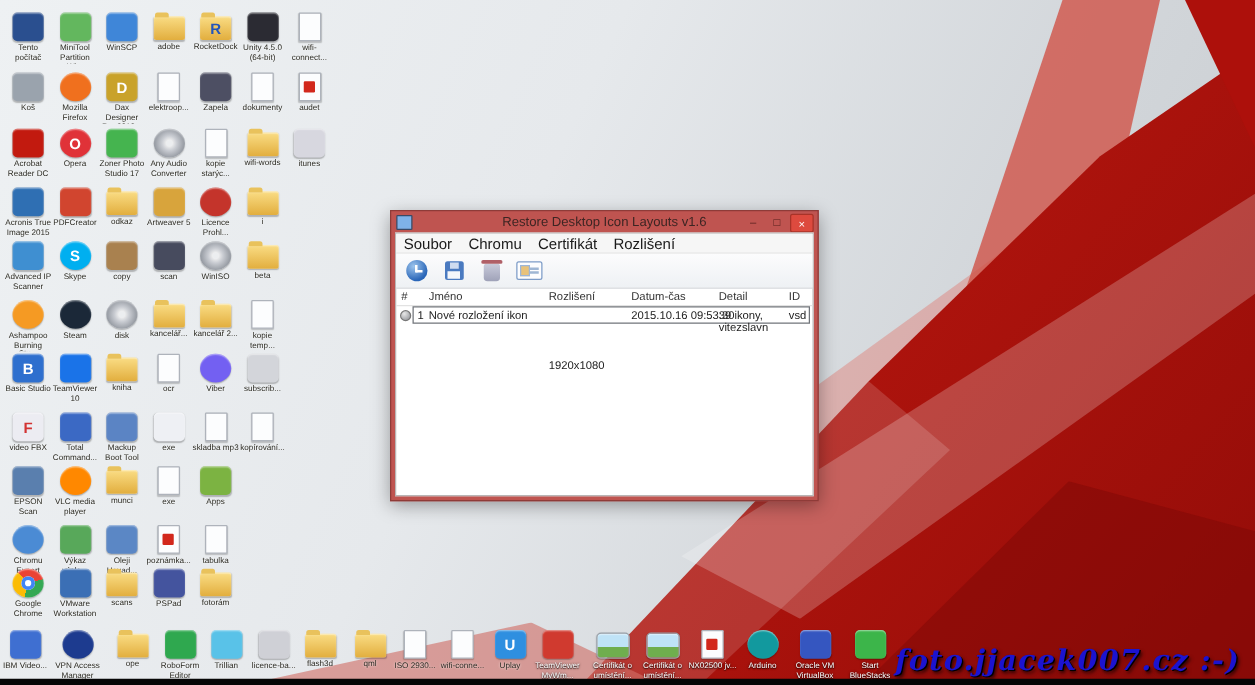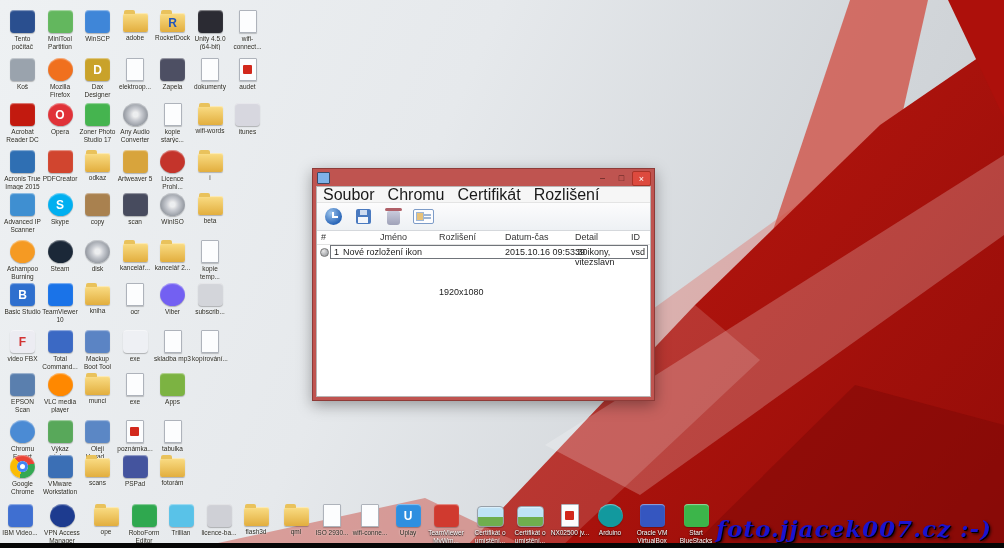--- a/index.html
+++ b/index.html
@@ -55,21 +55,21 @@
   .titlebar{position:relative;height:17px;display:flex;align-items:center;}
   .app-ic{position:absolute;left:4px;top:3px;width:11px;height:10px;background:#7fb2e8;
      border:1px solid #3a4a66;border-radius:1px;}
   .title{flex:1;text-align:center;font-size:10.5px;color:#3d2523;}
   .caps{position:absolute;right:3px;top:2px;display:flex;gap:2px;}
   .cap{width:17px;height:13px;display:flex;align-items:center;justify-content:center;
      font-size:9px;color:#55201d;cursor:pointer;}
   .cap.close{background:#dd4a3e;color:#fff;border-radius:2px;border:1px solid #a83328;}
   .win-body{position:absolute;left:3px;right:3px;top:17px;bottom:3px;background:#fff;border:1px solid #b9b5b5;}
   .menubar{height:15px;background:#f6f6f6;border-bottom:1px solid #e4e4e4;display:flex;
-     align-items:center;gap:13px;padding-left:6px;font-size:16px;color:#1a1a1a;}
+     align-items:center;gap:13px;padding-left:6px;font-size:12px;color:#1a1a1a;}
   .menubar span{cursor:pointer;}
   .toolbar{height:27px;background:linear-gradient(#fcfcfd,#eef1f4);border-bottom:1px solid #d5d8dc;
      display:flex;align-items:center;gap:7px;padding-left:5px;}
   .tb{width:23px;height:23px;display:flex;align-items:center;justify-content:center;cursor:pointer;}
   .ic-restore{width:17px;height:17px;border-radius:50%;position:relative;
      background:radial-gradient(circle at 35% 30%,#9cc4ec,#2a66b8 70%);}
   .ic-restore::after{content:'';position:absolute;left:7px;top:4px;width:2px;height:6px;background:#fff;}
   .ic-restore::before{content:'';position:absolute;left:8px;top:8px;width:5px;height:2px;background:#fff;}
   .ic-save{width:15px;height:15px;background:#4a7ac0;border-radius:2px;position:relative;}
   .ic-save::before{content:'';position:absolute;top:1px;left:4px;width:7px;height:5px;background:#cfdcf0;}
@@ -81,21 +81,21 @@
   .ic-card::before{content:'';position:absolute;left:2px;top:2px;width:6px;height:7px;background:#e8c27a;border:1px solid #9db6d8;}
   .ic-card::after{content:'';position:absolute;right:2px;top:4px;width:7px;height:2px;background:#9fb6d4;box-shadow:0 3px 0 #9fb6d4;}
   .listhdr{position:relative;height:13px;border-bottom:1px solid #e2e2e2;font-size:9px;color:#333;}
   .listhdr span{position:absolute;top:1px;}
   .lrow{position:relative;height:13px;font-size:9px;color:#222;}
   .bullet{position:absolute;left:3px;top:3px;width:7px;height:7px;border-radius:50%;
      background:radial-gradient(circle at 35% 30%,#e8e8e8,#8a8d92);border:1px solid #777;}
   .selbox{position:absolute;left:13px;right:2px;top:0;height:12px;border:1px solid #70747a;}
   .lrow span{position:absolute;top:2px;}
   .c-num{left:17px;} .c-name{left:26px;} .c-res{left:122px;margin-top:40px;} .c-dt{left:188px;} .c-detail{left:258px;} .c-id{left:314px;}
-  .h-num{left:4px;}  .h-name{left:26px;margin-left:37px;} .h-res{left:122px;} .h-dt{left:188px;} .h-detail{left:258px;} .h-id{left:314px;}
+  .h-num{left:4px;}  .h-name{left:26px;} .h-res{left:122px;} .h-dt{left:188px;} .h-detail{left:258px;} .h-id{left:314px;}
 
   
   #watermark{position:absolute;right:12px;bottom:6px;font-family:"DejaVu Serif",serif;
      font-style:italic;font-weight:bold;font-size:23px;color:#1c13cf;letter-spacing:1px;
      text-shadow:1px 1px 0 #000,2px 2px 3px rgba(0,0,0,.7);}
 </style>
 </head>
 <body>
 
 <div id="screen">
@@ -460,20 +460,21 @@
       </div>
       <div class="dock-icon" style="left: 676px; top: 504px;">
         <div class="g app" style="background: rgb(60, 181, 74);"></div>
         <div class="ilabel light">Start BlueStacks</div>
       </div>
     </div>
 
   <div id="win">
     <div class="titlebar">
       <div class="app-ic"></div>
+      <div class="title">Restore Desktop Icon Layouts v1.6</div>
       <div class="caps">
         <div class="cap">–</div>
         <div class="cap">□</div>
         <div class="cap close">×</div>
       </div>
     </div>
     <div class="win-body">
       <div class="menubar">
         <span>Soubor</span>
         <span>Chromu</span>

